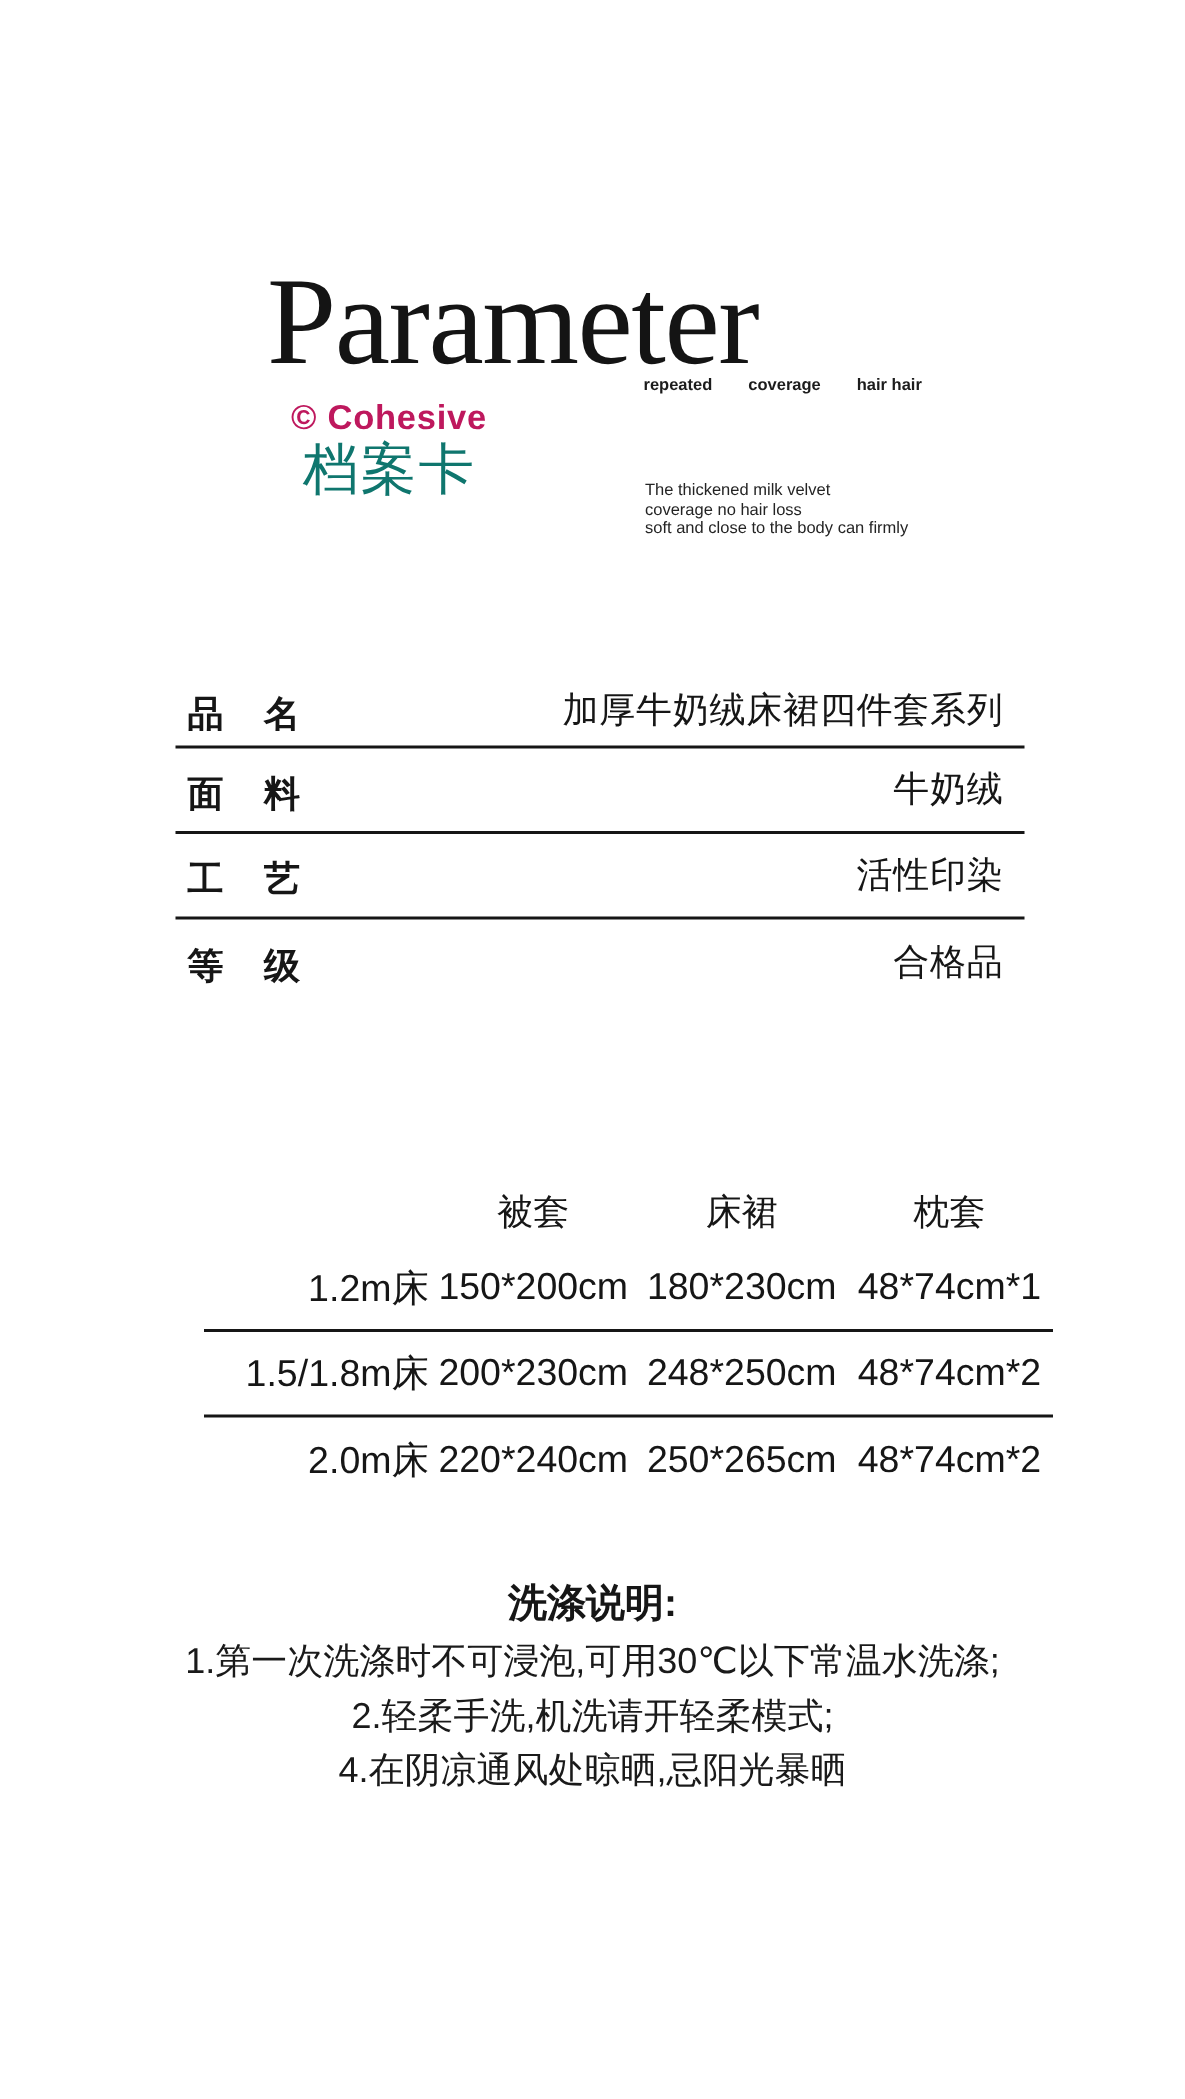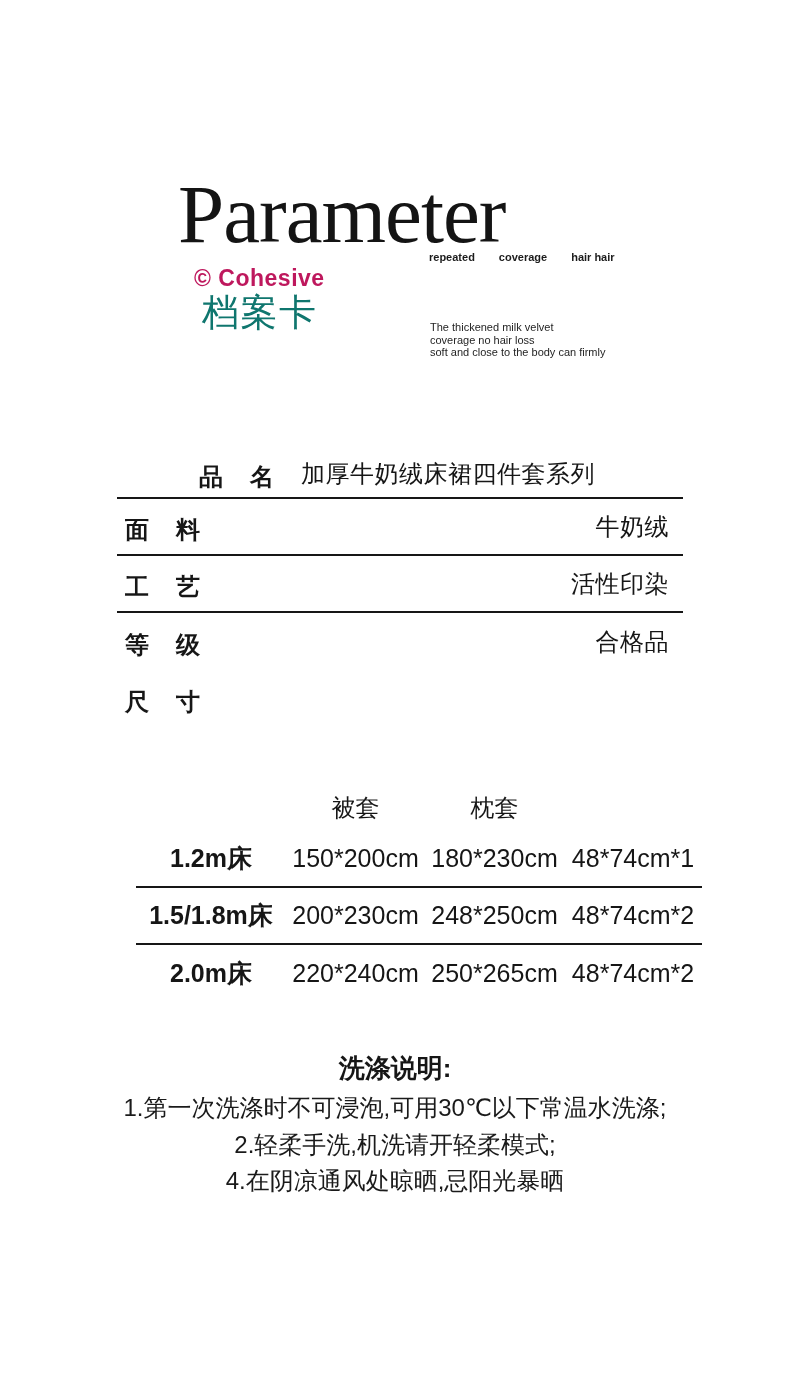--- a/index.html
+++ b/index.html
@@ -42,36 +42,36 @@
     position:absolute; left:430px; top:297px;
     font-size:11px; line-height:12.5px; color:#242424;margin-top:24px;
   }
 
   
   .spec { position:absolute; left:117px; top:450px; width:566px; }
   .spec-row {
     display:flex; justify-content:space-between; align-items:center;
     height:57px; padding:0 14px 0 8px;
   }
-  .spec-row.first { height:49px;justify-content:center; }
+  .spec-row.first { height:49px; }
   .spec-row.lined { border-bottom:2px solid #161616; }
   .spec-label {
     font-size:24px; font-weight:bold; letter-spacing:27px;
     white-space:nowrap; line-height:1; transform:translateY(3px);
   }
   .spec-value { font-size:24px; line-height:1; letter-spacing:0.5px; }
 
   
   .sizes { position:absolute; left:117px; top:786px; width:566px;margin-left:19px; }
   .size-row {
     display:grid; grid-template-columns:150px 139px 139px 138px;
     align-items:center;
   }
   .size-row .cell { text-align:center; font-size:25px; }
-  .size-row .bed  { text-align:center;  font-size:25px;font-weight:bold; }
+  .size-row .bed  { text-align:right;  font-size:25px; }
   .size-head { height:44px; }
   .size-head .cell { font-size:24px; }
   .size-r1 { height:58px; border-bottom:2px solid #161616; }
   .size-r2 { height:57px; border-bottom:2px solid #161616; }
   .size-r3 { height:57px; }
 
   
   .wash { position:absolute; left:0; top:1052px; width:790px; text-align:center; }
   .wash-title { font-size:26px; font-weight:bold; line-height:32px; margin-bottom:6px; }
   .wash-item  { font-size:24px; line-height:36.5px; color:#1a1a1a; }
@@ -108,30 +108,27 @@
       <span class="spec-value">牛奶绒</span>
     </div>
     <div class="spec-row lined">
       <span class="spec-label">工艺</span>
       <span class="spec-value">活性印染</span>
     </div>
     <div class="spec-row">
       <span class="spec-label">等级</span>
       <span class="spec-value">合格品</span>
     </div>
-    <div class="spec-row">
-      <span class="spec-label">尺寸</span>
-      <span class="spec-value"></span>
-    </div>
   </div>
 
   <div class="sizes">
     <div class="size-row size-head">
       <span class="bed"></span>
       <span class="cell">被套</span>
+      <span class="cell">床裙</span>
       <span class="cell">枕套</span>
     </div>
     <div class="size-row size-r1">
       <span class="bed">1.2m床</span>
       <span class="cell">150*200cm</span>
       <span class="cell">180*230cm</span>
       <span class="cell">48*74cm*1</span>
     </div>
     <div class="size-row size-r2">
       <span class="bed">1.5/1.8m床</span>

